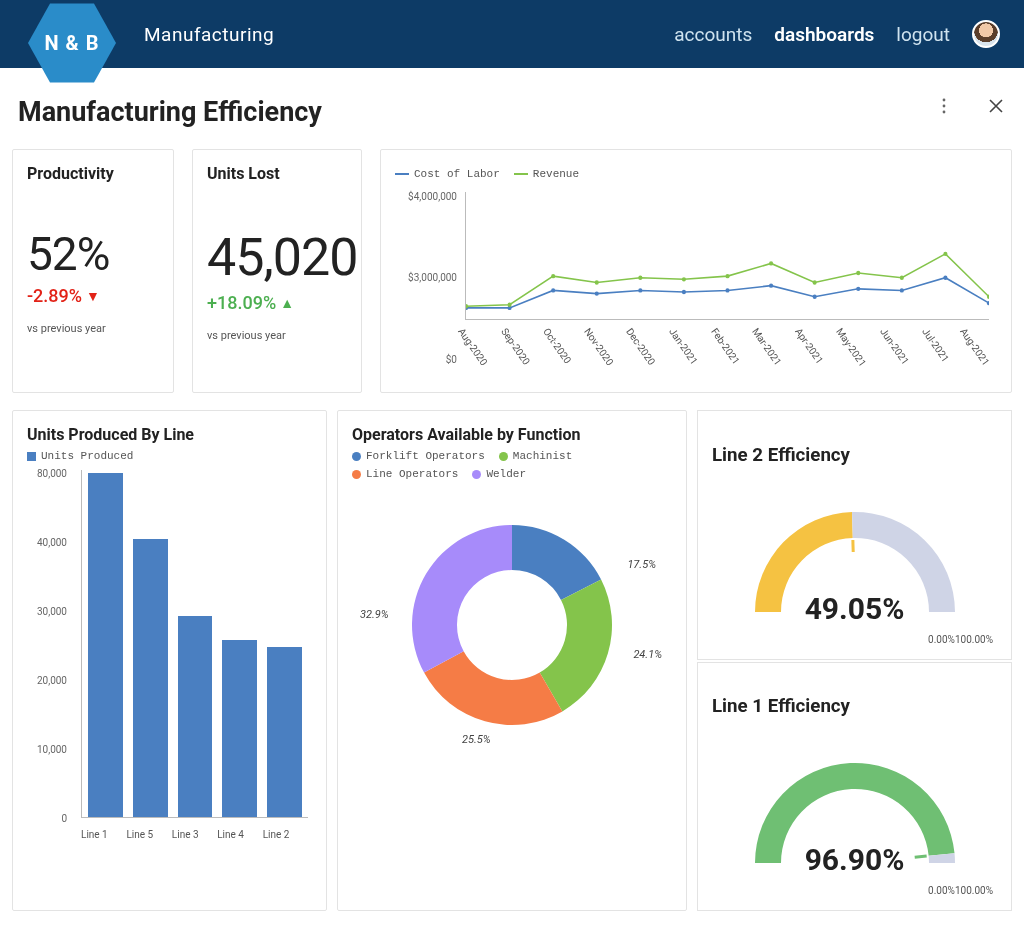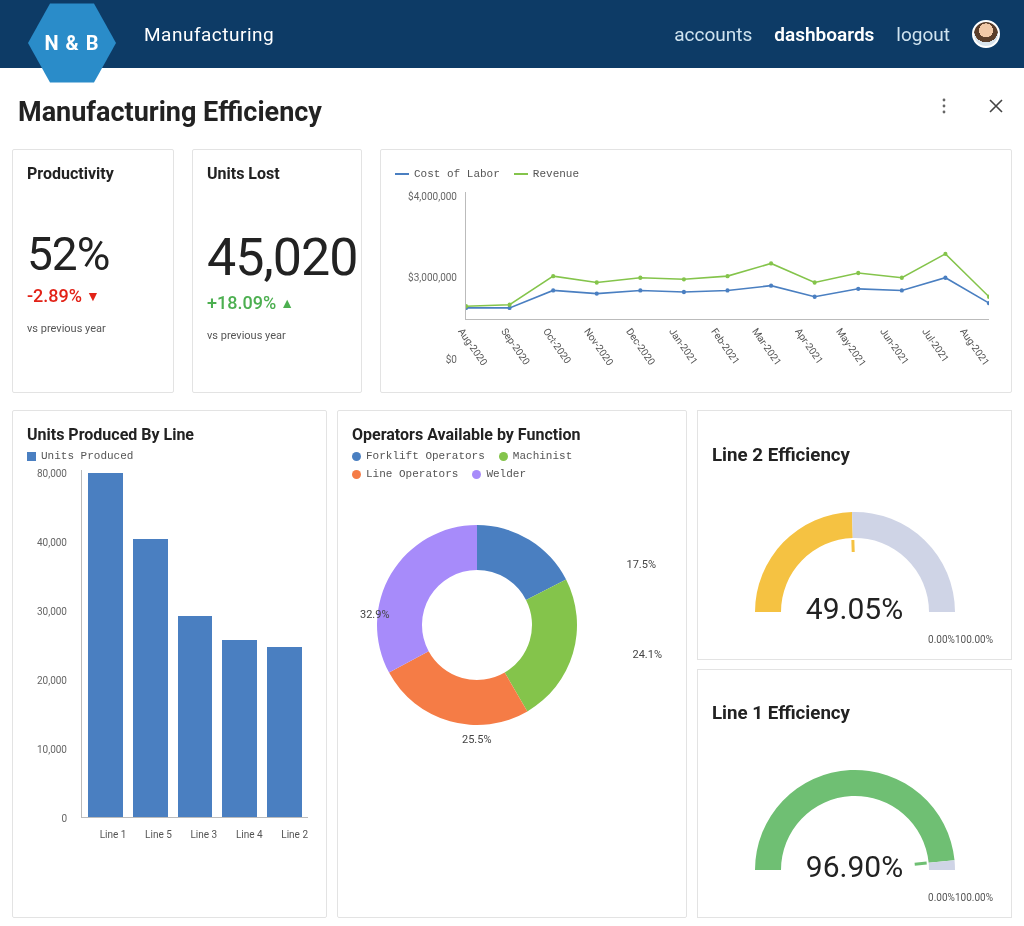--- a/index.html
+++ b/index.html
@@ -113,36 +113,36 @@
   .sw { width: 9px; height: 9px; border-radius: 50%; display: inline-block; }
   .sw.sq { border-radius: 0; }
   .sw.dash { width: 14px; height: 2px; border-radius: 0; }
   
   .barchart { position: relative; height: 380px; }
   .yaxis { position: absolute; left: 0; top: 0; bottom: 32px; width: 44px; font-size: 10px; color: #666; }
   .ytick { position: absolute; right: 4px; transform: translateY(-50%); }
   .bars { position: absolute; left: 54px; right: 4px; top: 0; bottom: 32px; border-left: 1px solid #bbb; border-bottom: 1px solid #bbb; display: flex; align-items: flex-end; gap: 10px; padding: 0 6px; }
   .bar { flex: 1; background: var(--blue-series); }
   .xaxis { position: absolute; left: 54px; right: 4px; bottom: 10px; display: flex; font-size: 10px; color: #555; }
-  .xaxis span { flex: 1; text-align: right; }
-  
-  .donut-wrap { display: flex; margin-top: 20px; position: relative; }
+  .xaxis span { flex: 1; text-align: left; }
+  
+  .donut-wrap { display: flex; justify-content: center; margin-top: 20px; position: relative; font-style: italic; }
   .donut-label { position: absolute; font-size: 11px; color: #444; }
   
   .linechart { position: relative; height: 190px; margin-top: 6px; }
   .lc-yaxis { position: absolute; left: 0; top: 0; bottom: 0; width: 66px; font-size: 10px; color: #666; }
   .lc-ytick { position: absolute; right: 4px; transform: translateY(-50%); }
   .lc-plot { position: absolute; left: 70px; right: 8px; top: 4px; bottom: 58px; border-left: 1px solid #bbb; border-bottom: 1px solid #bbb; }
   .lc-xaxis { position: absolute; left: 70px; right: 8px; bottom: 0; height: 56px; display: flex; }
   .lc-xaxis span { flex: 1; font-size: 10px; color: #555; transform: rotate(55deg); transform-origin: top left; white-space: nowrap; margin-top: 4px; }
   
-  .gauge-col { display: flex; flex-direction: column; gap: 9px; }
+  .gauge-col { display: flex; flex-direction: column; gap: 2px; }
   .gauge-card { border: 1px solid var(--border); padding: 14px; }
   .gauge-wrap { position: relative; width: 240px; height: 140px; margin: 26px auto 0 auto; }
-  .gauge-val { position: absolute; width: 100%; text-align: center; bottom: 6px; font-size: 30px; font-weight: 400; }
+  .gauge-val { position: absolute; width: 100%; text-align: center; bottom: 6px; font-size: 30px; font-weight: 700; }
   .gauge-minmax { display: flex; justify-content: flex-end; font-size: 10px; color: #555; margin-top: 2px; padding: 0 4px; }
   svg { display: block; }
 </style>
 </head>
 <body>
 
 <div class="topbar">
   <div class="logo-hex">N &amp; B</div>
   <div class="brand">Manufacturing</div>
   <div class="topnav">

